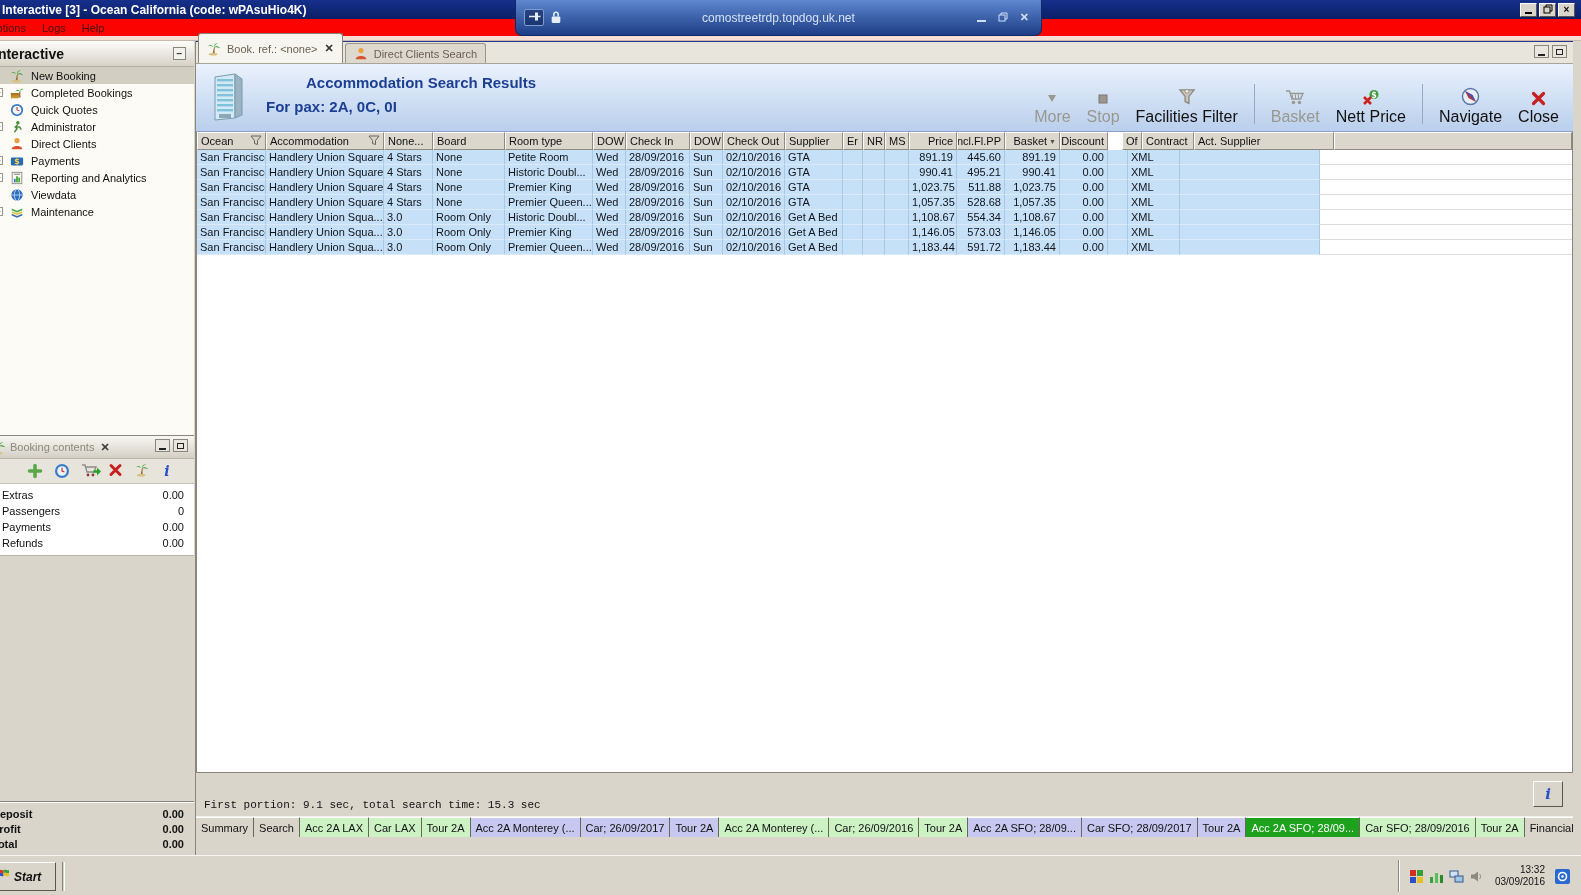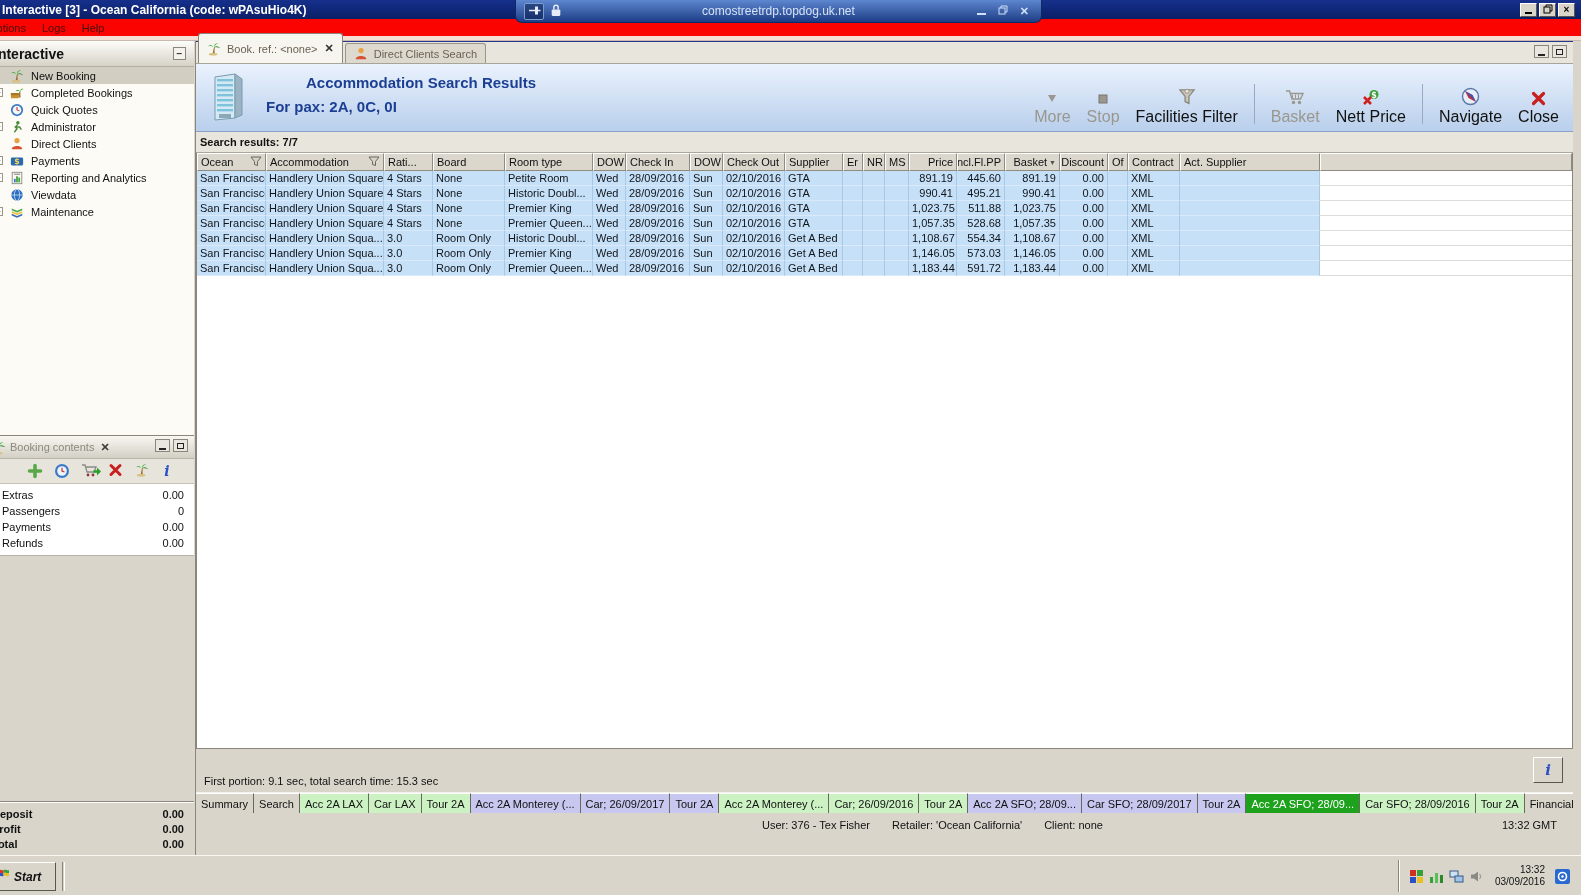--- a/index.html
+++ b/index.html
@@ -100,40 +100,40 @@
   .gh .sort { font-size:7px; color:#55524a; margin-left:2px; }
   .gh.fill { flex:1; }
   .g-row { display:flex; height:15px; }
   .gc { flex:none; background:#c6e0f7; border-right:1px solid rgba(110,150,195,.32); border-bottom:1px solid #daeafa;
         font-size:11px; line-height:14px; padding:0 3px; overflow:hidden; white-space:nowrap; color:#10151c; }
   .gc.r { text-align:right; }
   .gc.fill { flex:1; background:#fff; border-right:none; border-bottom:1px solid #dcdcd8; }
 
   
   .timing { height:44px; background:#d9d5cb; border-top:1px solid #8a867c; position:relative; }
-  .timing .txt { position:absolute; left:8px; bottom:5px; }
+  .timing .txt { position:absolute; left:8px; bottom:5px;font-family:Liberation Mono, monospace; }
   .ibtn { position:absolute; right:10px; top:8px; width:30px; height:26px; background:#d9d5cb;
           border-top:1px solid #fff; border-left:1px solid #fff; border-right:1px solid #5a574e;
           border-bottom:1px solid #5a574e; display:flex; align-items:center; justify-content:center;
           font-family:"DejaVu Serif", serif; font-style:italic; font-weight:bold; font-size:15px; color:#2a50c8; }
 
   
   .btabs { height:21px; display:flex; background:#d9d5cb; border-top:1px solid #f4f2ec; overflow:hidden; white-space:nowrap; }
   .btab { flex:none; height:21px; line-height:20px; padding:0 5px; border-right:1px solid #6a675e;
           border-top:1px solid #fff; font-size:11px; background:#d9d5cb; }
   .btab.green { background:#ccf2c4; }
   .btab.lavender { background:#c7c7ef; }
   .btab.selected { background:#1ea21e; color:#fff; }
 
   .ubar { height:24px; background:#d9d5cb; display:flex; align-items:center; padding-left:566px; gap:22px; }
   .ubar .time { margin-left:auto; margin-right:16px; }
   .bpad { height:18px; }
 
   
-  .rdpbar { position:absolute; left:515px; top:0; width:527px; height:23px; z-index:60;
+  .rdpbar { position:absolute; left:515px; top:0; width:527px; height:36px; z-index:60;
             background:linear-gradient(#5d87cf,#1d3d85); border:1px solid #0e2a66; border-top:none;
             border-radius:0 0 7px 7px; display:flex; align-items:center; color:#dbe6f8; }
   .rdp-pin { width:20px; height:17px; margin-left:8px; background:rgba(10,30,80,.55); border:1px solid #7d9cd0;
              border-radius:2px; display:flex; align-items:center; justify-content:center; }
   .rdp-lock { margin-left:6px; display:flex; align-items:center; }
   .rdp-addr { position:absolute; left:0; right:0; text-align:center; font-size:12px; color:#d5e2f6; }
   .rdp-ctl { margin-left:auto; display:flex; gap:12px; margin-right:12px; z-index:2; color:#cfe0f8; align-items:center; }
   .rdp-ctl span { font-weight:bold; }
 
   
@@ -474,38 +474,37 @@
                 <span class="ic">
                   <svg width="17" height="15" viewBox="0 0 17 15">
                     <path d="M3.5 2.5 L13.5 12.5 M13.5 2.5 L3.5 12.5" stroke="#c82020" stroke-width="3.2" stroke-linecap="round"></path>
                   </svg>
                 </span>
                 <span class="lb">Close</span>
               </span>
             </div>
         </div>
 
-        <div class="resultsbar">Search results: 7/7</div>
 
         <div class="grid">
           <div class="ghead" id="ghead">
               <div class="gh" style="width: 69px;">
                 <span>Ocean</span>
                 <span class="fi"><svg width="12" height="11" viewBox="0 0 12 11">
                     <path d="M1 1 H11 L7.5 5.5 V9.5 L4.5 8.5 V5.5 Z" fill="#d8d4ca" stroke="#6a675e" stroke-width="1"></path>
                   </svg></span>
               </div>
               <div class="gh" style="width: 118px;">
                 <span>Accommodation</span>
                 <span class="fi"><svg width="12" height="11" viewBox="0 0 12 11">
                     <path d="M1 1 H11 L7.5 5.5 V9.5 L4.5 8.5 V5.5 Z" fill="#d8d4ca" stroke="#6a675e" stroke-width="1"></path>
                   </svg></span>
               </div>
               <div class="gh" style="width: 49px;">
-                <span>Rati...</span>
+                <span>None...</span>
               </div>
               <div class="gh" style="width: 72px;">
                 <span>Board</span>
               </div>
               <div class="gh" style="width: 88px;">
                 <span>Room type</span>
               </div>
               <div class="gh" style="width: 33px;">
                 <span>DOW</span>
               </div>
@@ -536,21 +535,21 @@
               <div class="gh r" style="width: 48px;">
                 <span>Incl.Fl.PP</span>
               </div>
               <div class="gh r" style="width: 55px;">
                 <span>Basket</span>
                 <span class="sort">▼</span>
               </div>
               <div class="gh r" style="width: 48px;">
                 <span>Discount</span>
               </div>
-              <div class="gh" style="width: 20px;">
+              <div class="gh" style="width: 20px; margin-left: 14px;">
                 <span>Of</span>
               </div>
               <div class="gh" style="width: 52px;">
                 <span>Contract</span>
               </div>
               <div class="gh" style="width: 140px;">
                 <span>Act. Supplier</span>
               </div>
               <div class="gh fill"></div>
             </div>
@@ -738,26 +737,20 @@
             <span class="btab green">Tour 2A</span>
             <span class="btab lavender">Acc 2A SFO; 28/09...</span>
             <span class="btab lavender">Car SFO; 28/09/2017</span>
             <span class="btab lavender">Tour 2A</span>
             <span class="btab selected">Acc 2A SFO; 28/09...</span>
             <span class="btab green">Car SFO; 28/09/2016</span>
             <span class="btab green">Tour 2A</span>
             <span class="btab plain">Financial Summary</span>
           </div>
 
-        <div class="ubar">
-          <span>User: 376 - Tex Fisher</span>
-          <span>Retailer: 'Ocean California'</span>
-          <span>Client: none</span>
-          <span class="time">13:32 GMT</span>
-        </div>
         <div class="bpad"></div>
       </div>
     </div>
   </div>
 
   <div class="taskbar">
     <span class="startbtn">
       <span><svg width="16" height="15" viewBox="0 0 16 15">
             <path d="M2.5 1 V14" stroke="#3a3a3a" stroke-width="1.3"></path>
             <path d="M3 2 C5 1 6 3 8.5 2 V5 C6 6 5 4 3 5 Z" fill="#e03020"></path>

